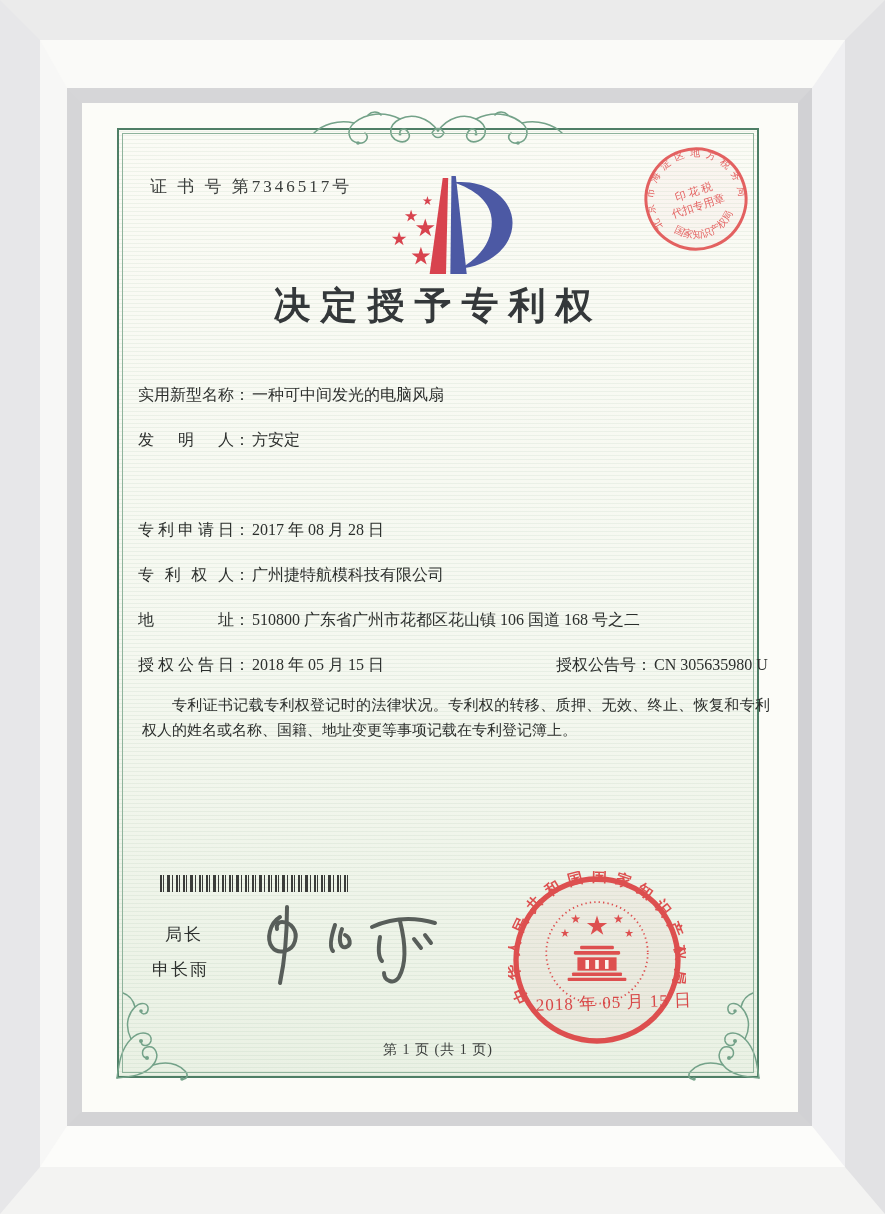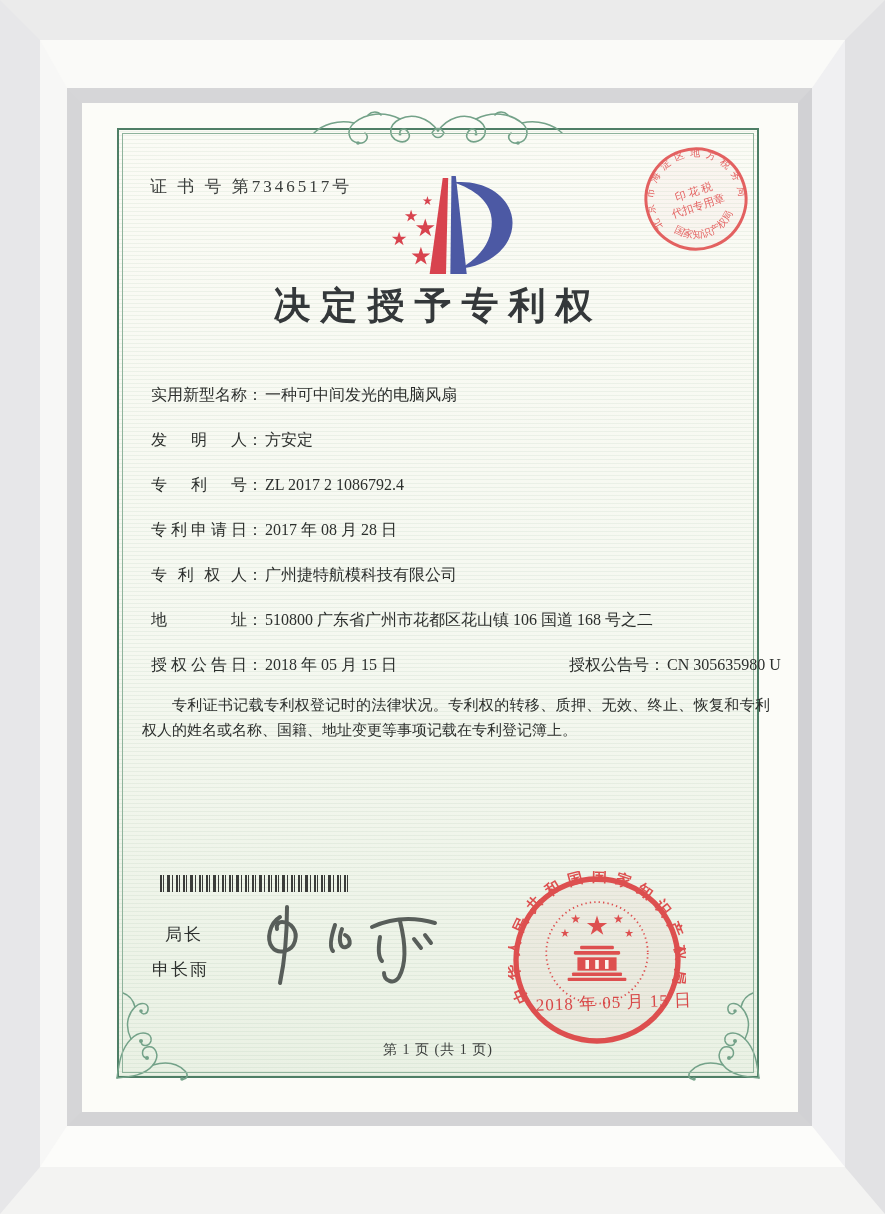--- a/index.html
+++ b/index.html
@@ -32,21 +32,21 @@
   .ornament-br{right:-8px;bottom:-8px;transform:scaleX(-1);}
 
   .cert-number{position:absolute;left:68px;top:72px;font-size:17px;letter-spacing:3px;color:#3b3e3c;}
 
   .logo{position:absolute;left:278px;top:62px;}
   .tax-stamp{position:absolute;left:558px;top:40px;transform:rotate(-18deg);opacity:.92;}
 
   .cert-title{position:absolute;left:35px;top:178px;width:642px;text-align:center;
     font-size:37px;font-weight:bold;letter-spacing:10px;color:#34383a;}
 
-  .field-row{position:absolute;left:69px;width:620px;font-size:16px;white-space:nowrap;color:#2c2f2d;}
+  .field-row{position:absolute;left:56px;width:620px;font-size:16px;white-space:nowrap;color:#2c2f2d;}
   .field-label{display:inline-block;width:96px;text-align:justify;text-align-last:justify;vertical-align:top;}
   .field-colon{display:inline-block;margin-right:2px;}
   .row0{top:282px;} .row1{top:327px;} .row2{top:372px;} .row3{top:417px;}
   .row4{top:462px;} .row5{top:507px;} .row6{top:552px;}
   .grant-no{position:absolute;left:418px;top:0;}
 
   .paras{position:absolute;left:60px;top:590px;width:628px;font-size:15px;line-height:25px;
     text-align:justify;color:#2c2f2d;}
   .paras p{margin:0;text-indent:2em;}
 
@@ -167,23 +167,20 @@
       </text>
     </svg>
 
     <div class="cert-title">决定授予专利权</div>
 
     <div class="field-row row0">
       <span class="field-label">实用新型名称</span><span class="field-colon">：</span><span>一种可中间发光的电脑风扇</span>
     </div>
     <div class="field-row row1">
       <span class="field-label">发明人</span><span class="field-colon">：</span><span>方安定</span>
-    </div>
-    <div class="field-row row2">
-      <span class="field-label">专利号</span><span class="field-colon">：</span><span>ZL 2017 2 1086792.4</span>
     </div>
     <div class="field-row row3">
       <span class="field-label">专利申请日</span><span class="field-colon">：</span><span>2017 年 08 月 28 日</span>
     </div>
     <div class="field-row row4">
       <span class="field-label">专利权人</span><span class="field-colon">：</span><span>广州捷特航模科技有限公司</span>
     </div>
     <div class="field-row row5">
       <span class="field-label">地址</span><span class="field-colon">：</span><span>510800 广东省广州市花都区花山镇 106 国道 168 号之二</span>
     </div>

